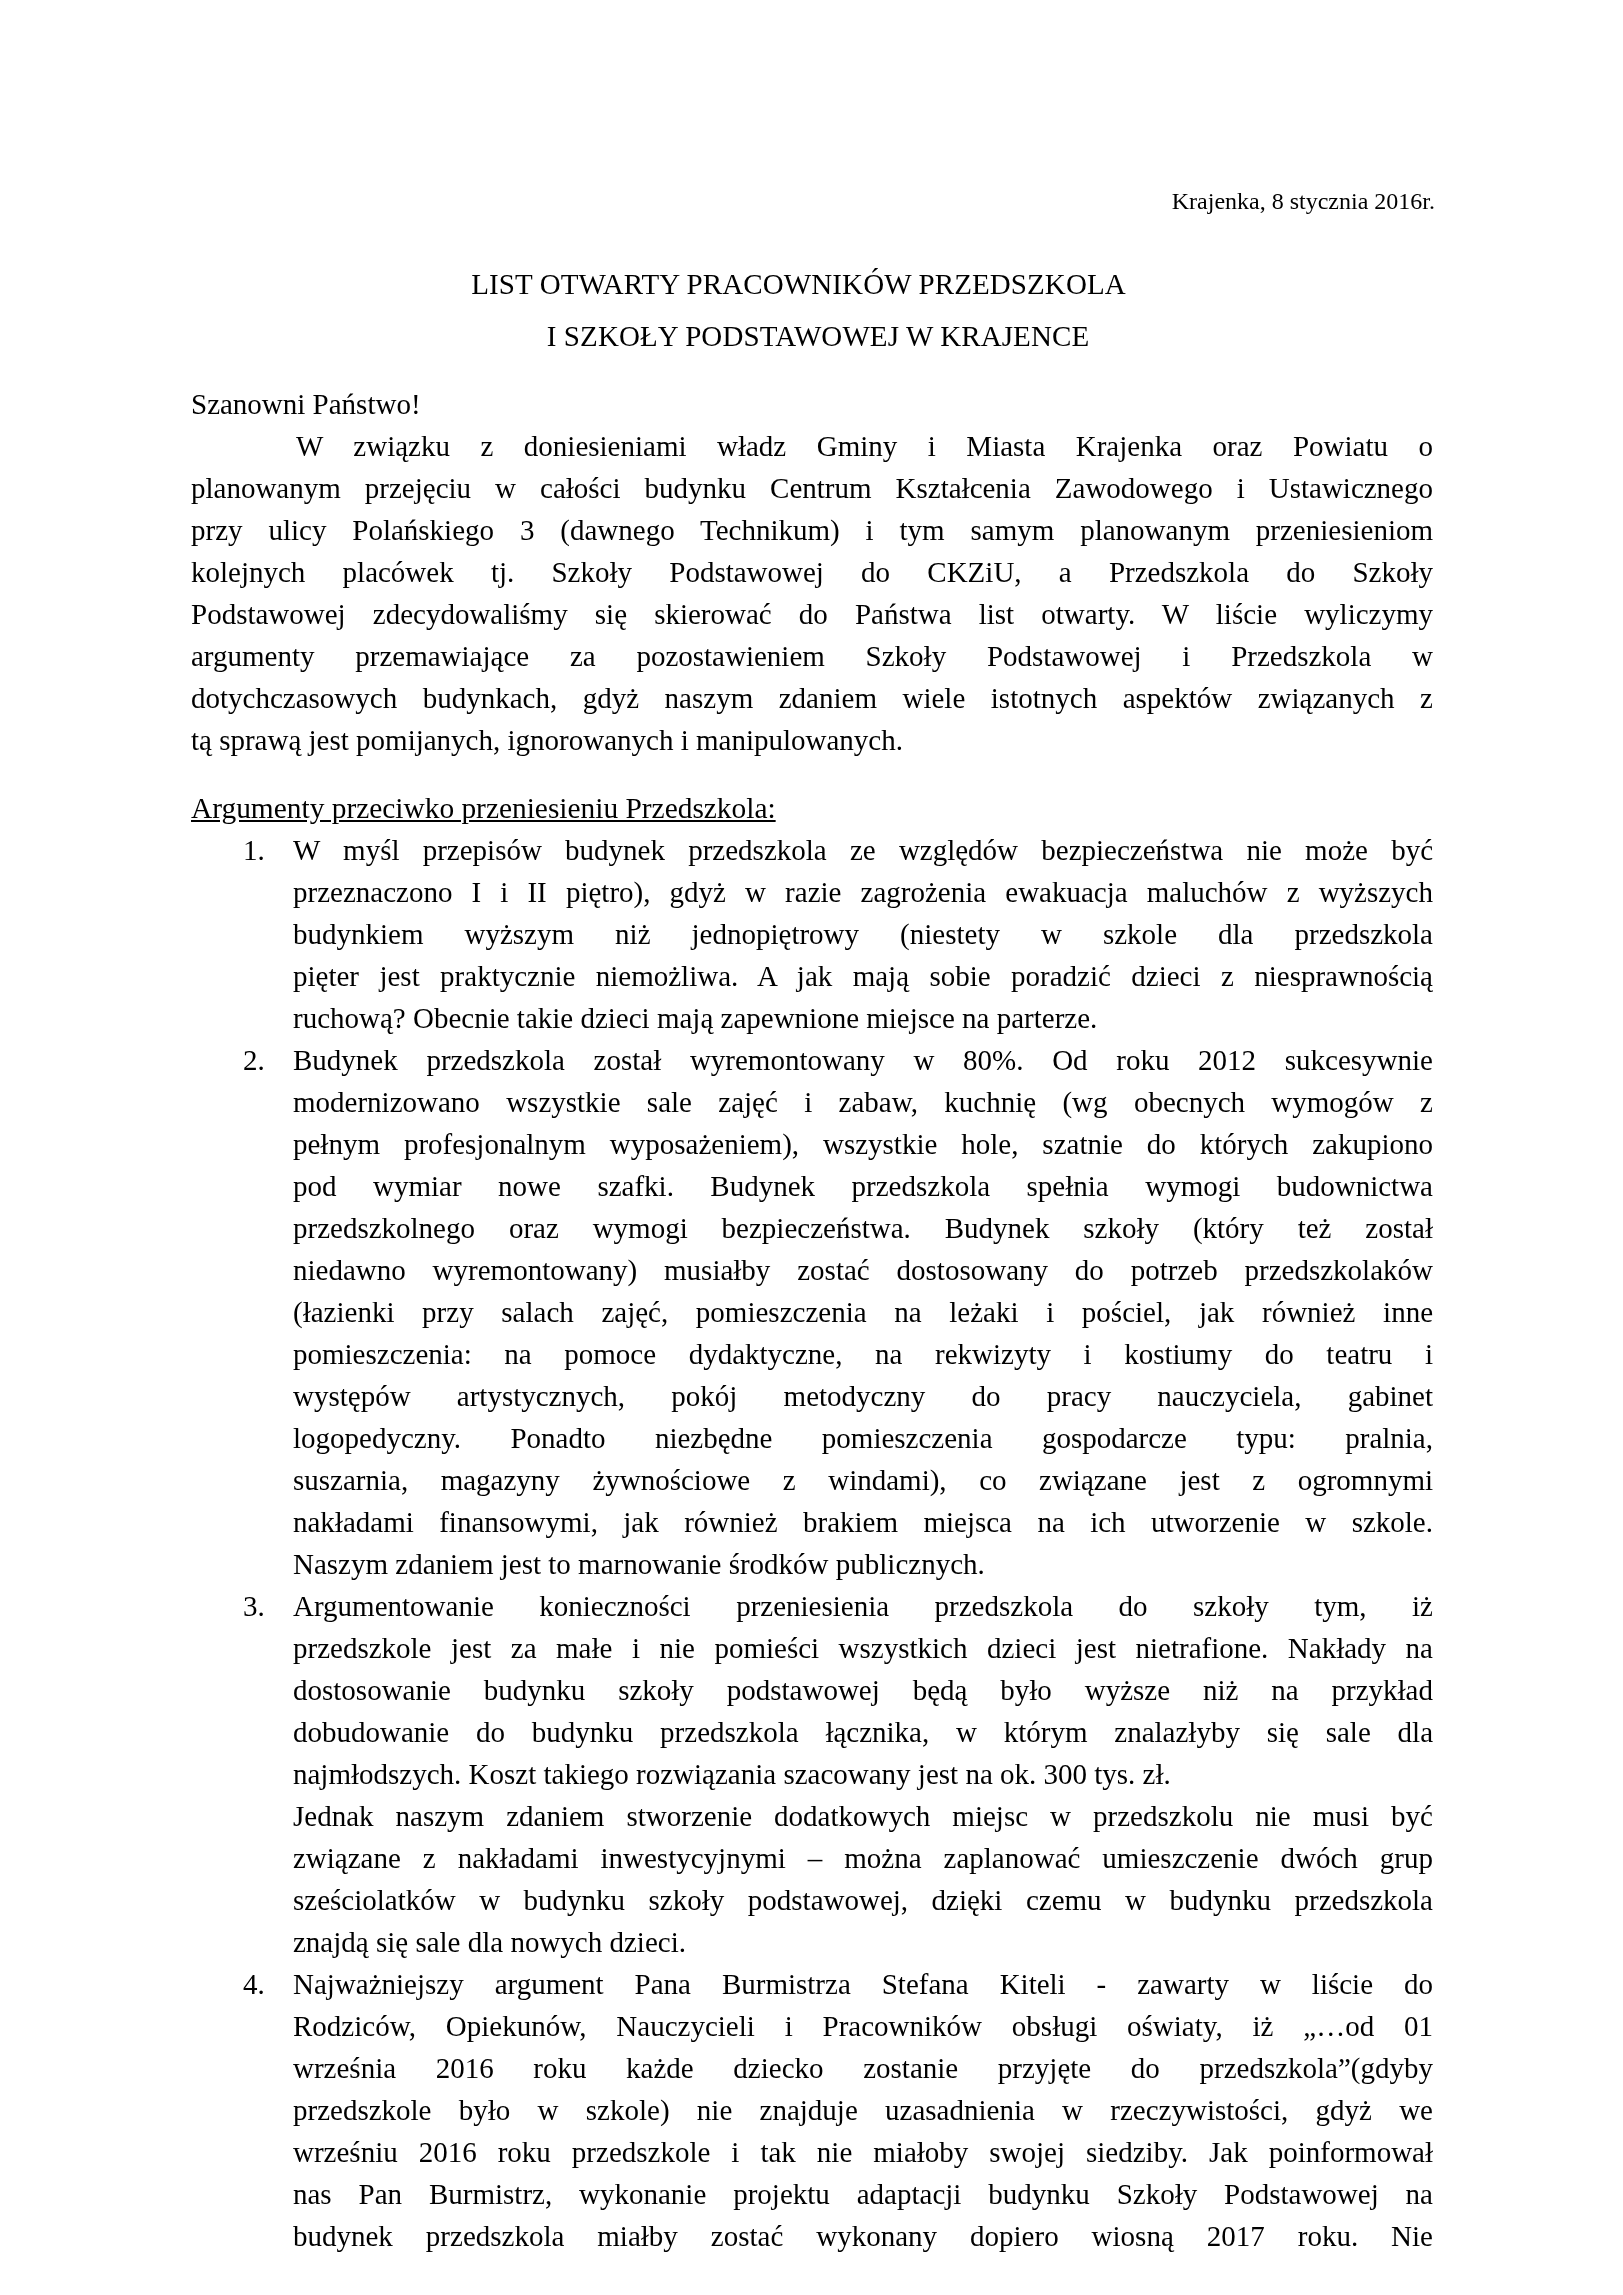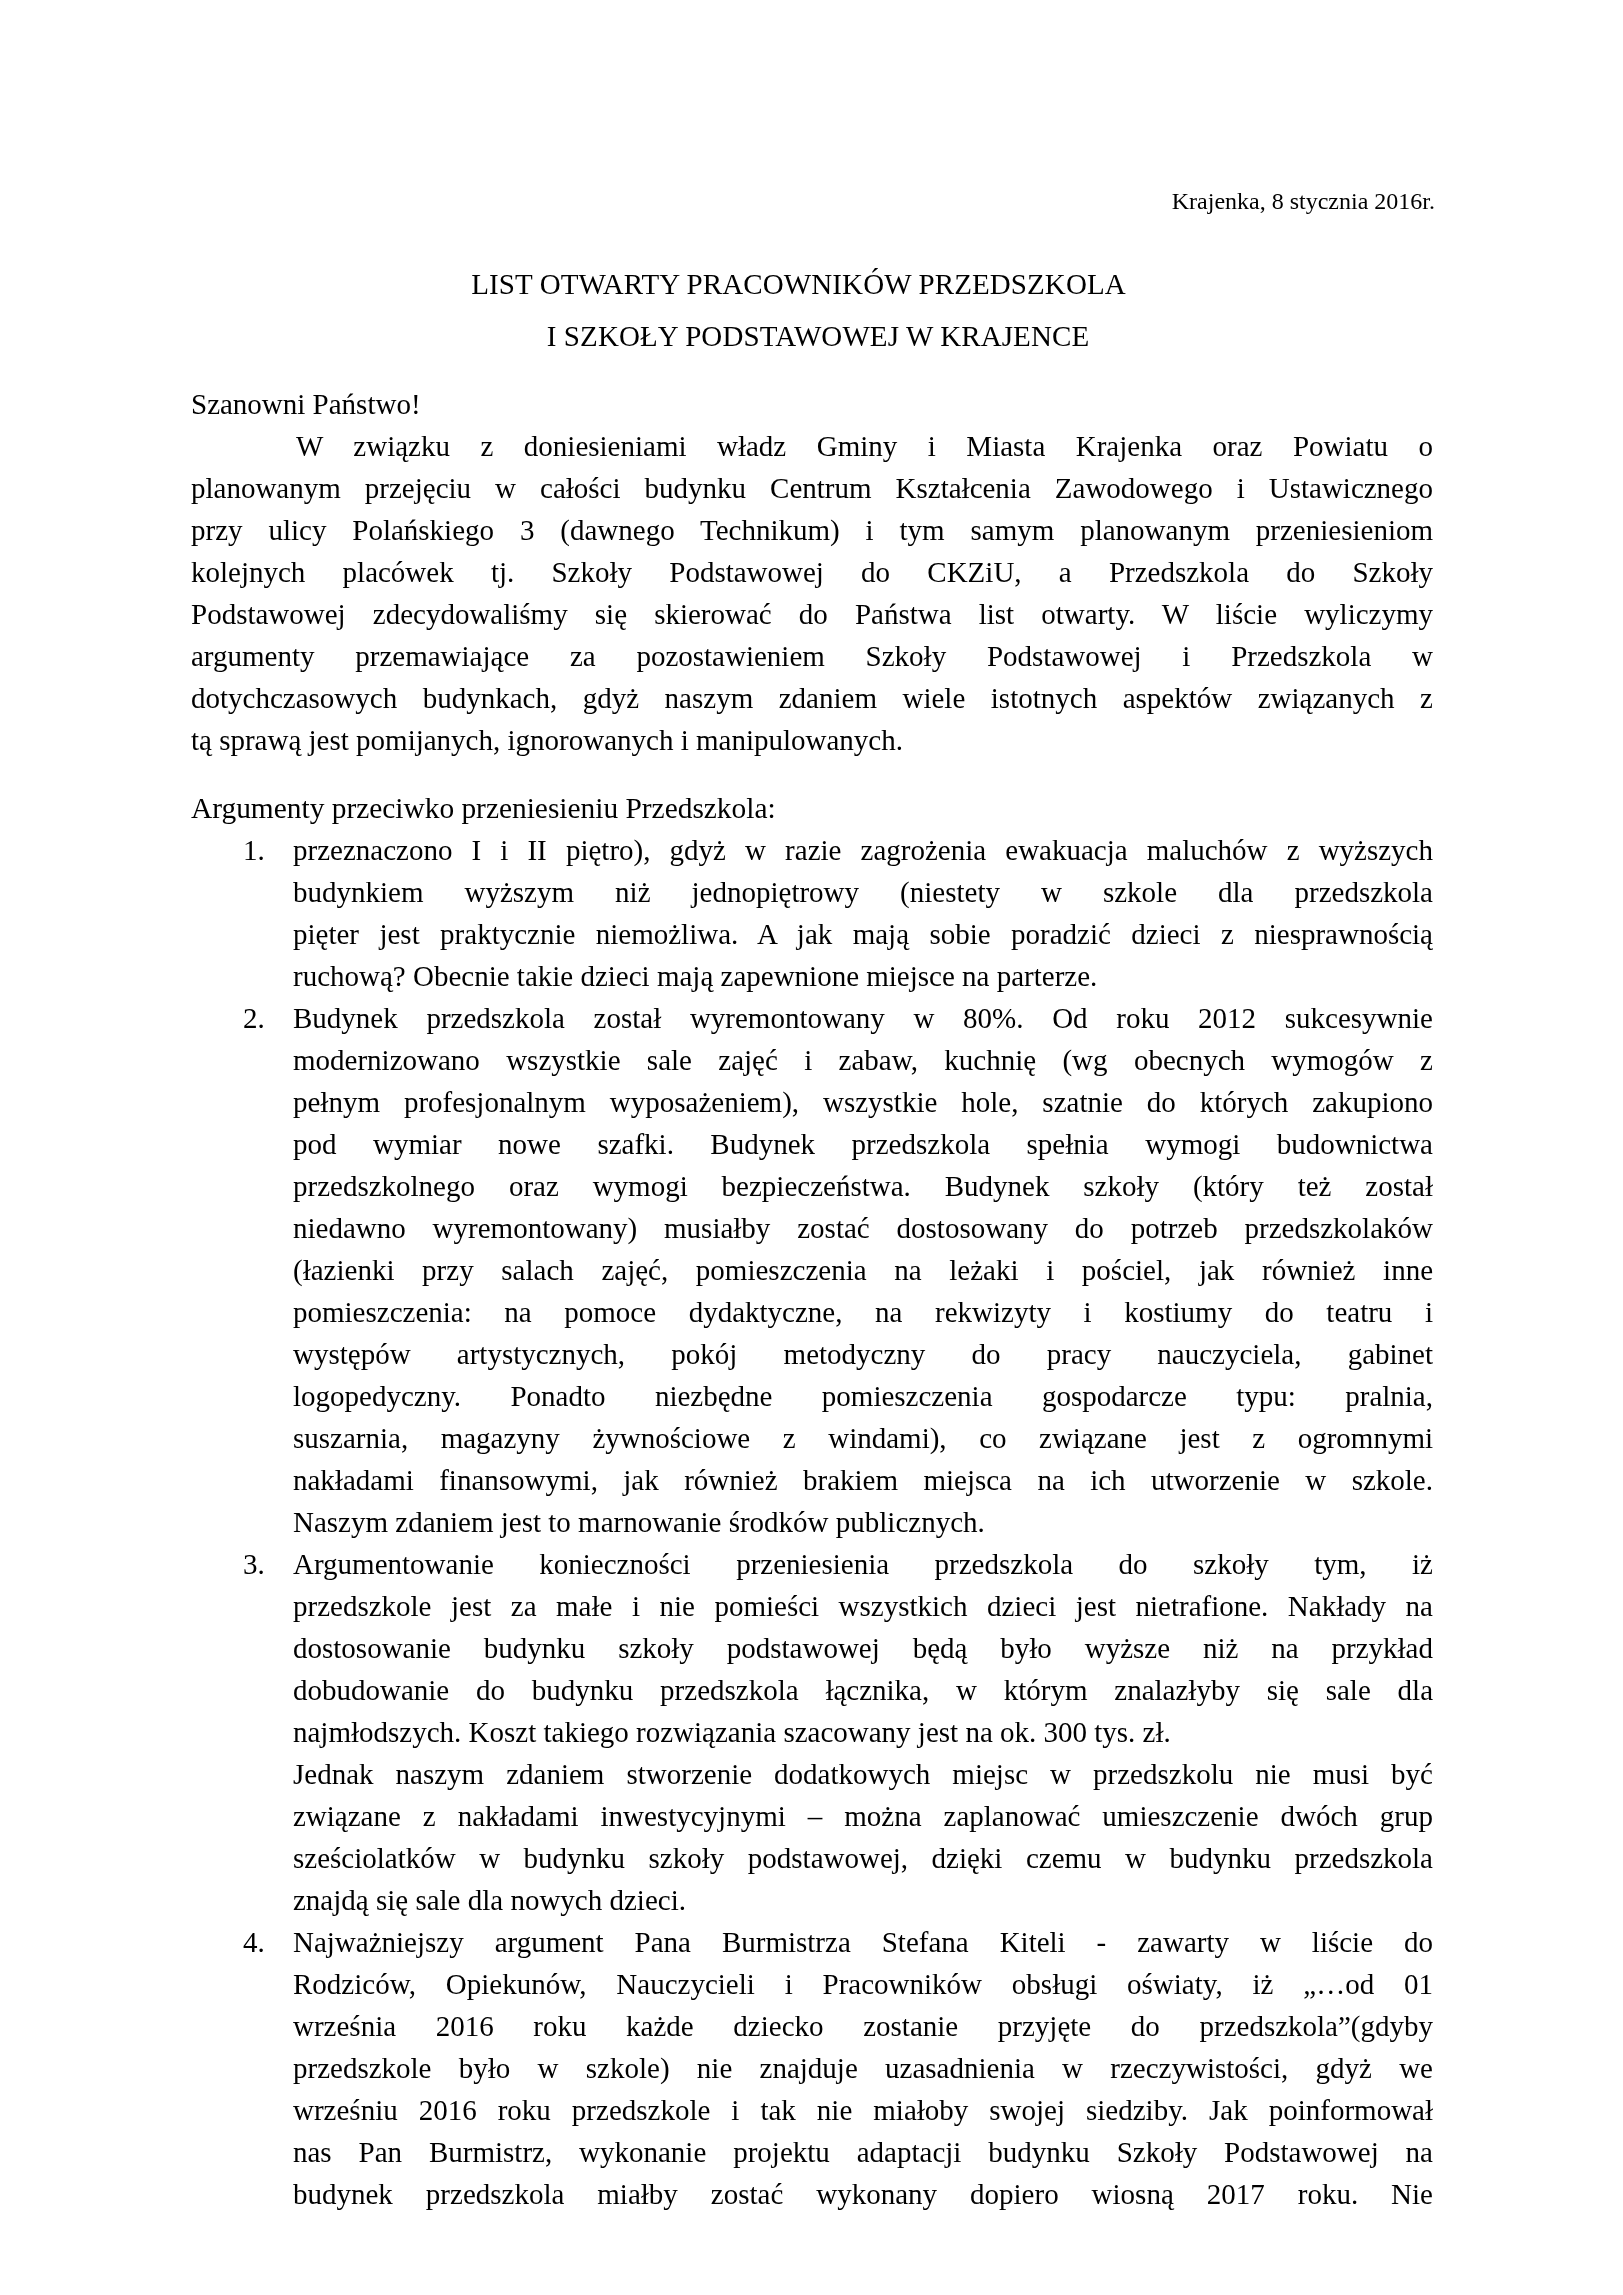--- a/index.html
+++ b/index.html
@@ -21,21 +21,21 @@
   .title .tline:first-child { margin-left: -26px; }
   .title .tline:last-child { margin-left: 13px; margin-top: 14px; }
   .body {
     position: absolute; top: 383px; left: 191px; width: 1242px;
     font-size: 29px; line-height: 42px;
   }
   .line { display: block; white-space: nowrap; height: 42px; }
   .just { text-align: justify; text-align-last: justify; white-space: normal; overflow: hidden; }
   .indent-first { padding-left: 105px; }
   .gap { height: 26px; }
-  .heading { font-size: 29.4px; }
+  .heading { font-size: 29.4px; text-decoration: underline; }
   ol.args { list-style: none; margin: 0; padding: 0; }
   ol.args li { position: relative; padding-left: 102px; }
   ol.args li .num { position: absolute; left: 52px; top: 0; width: 46px; }
 </style>
 </head>
 <body>
 
 <div class="page">
 
   <div class="date">Krajenka, 8 stycznia 2016r.</div>
@@ -59,20 +59,21 @@
       <span class="line">tą sprawą jest pomijanych, ignorowanych i manipulowanych.</span>
     </div>
 
     <div class="gap"></div>
 
     <span class="line heading">Argumenty przeciwko przeniesieniu Przedszkola:</span>
 
     <ol class="args">
       <li>
         <span class="num">1.</span>
+        <span class="line just">W myśl przepisów budynek przedszkola ze względów bezpieczeństwa nie może być</span>
         <span class="line just">przeznaczono I i II piętro), gdyż w razie zagrożenia ewakuacja maluchów z wyższych</span>
         <span class="line just">budynkiem wyższym niż jednopiętrowy (niestety w szkole dla przedszkola</span>
         <span class="line just">pięter jest praktycznie niemożliwa. A jak mają sobie poradzić dzieci z niesprawnością</span>
         <span class="line">ruchową? Obecnie takie dzieci mają zapewnione miejsce na parterze.</span>
       </li>
       <li>
         <span class="num">2.</span>
         <span class="line just">Budynek przedszkola został  wyremontowany w 80%. Od roku 2012 sukcesywnie</span>
         <span class="line just">modernizowano wszystkie sale zajęć i zabaw, kuchnię (wg obecnych wymogów z</span>
         <span class="line just">pełnym profesjonalnym wyposażeniem), wszystkie hole, szatnie do których zakupiono</span>

